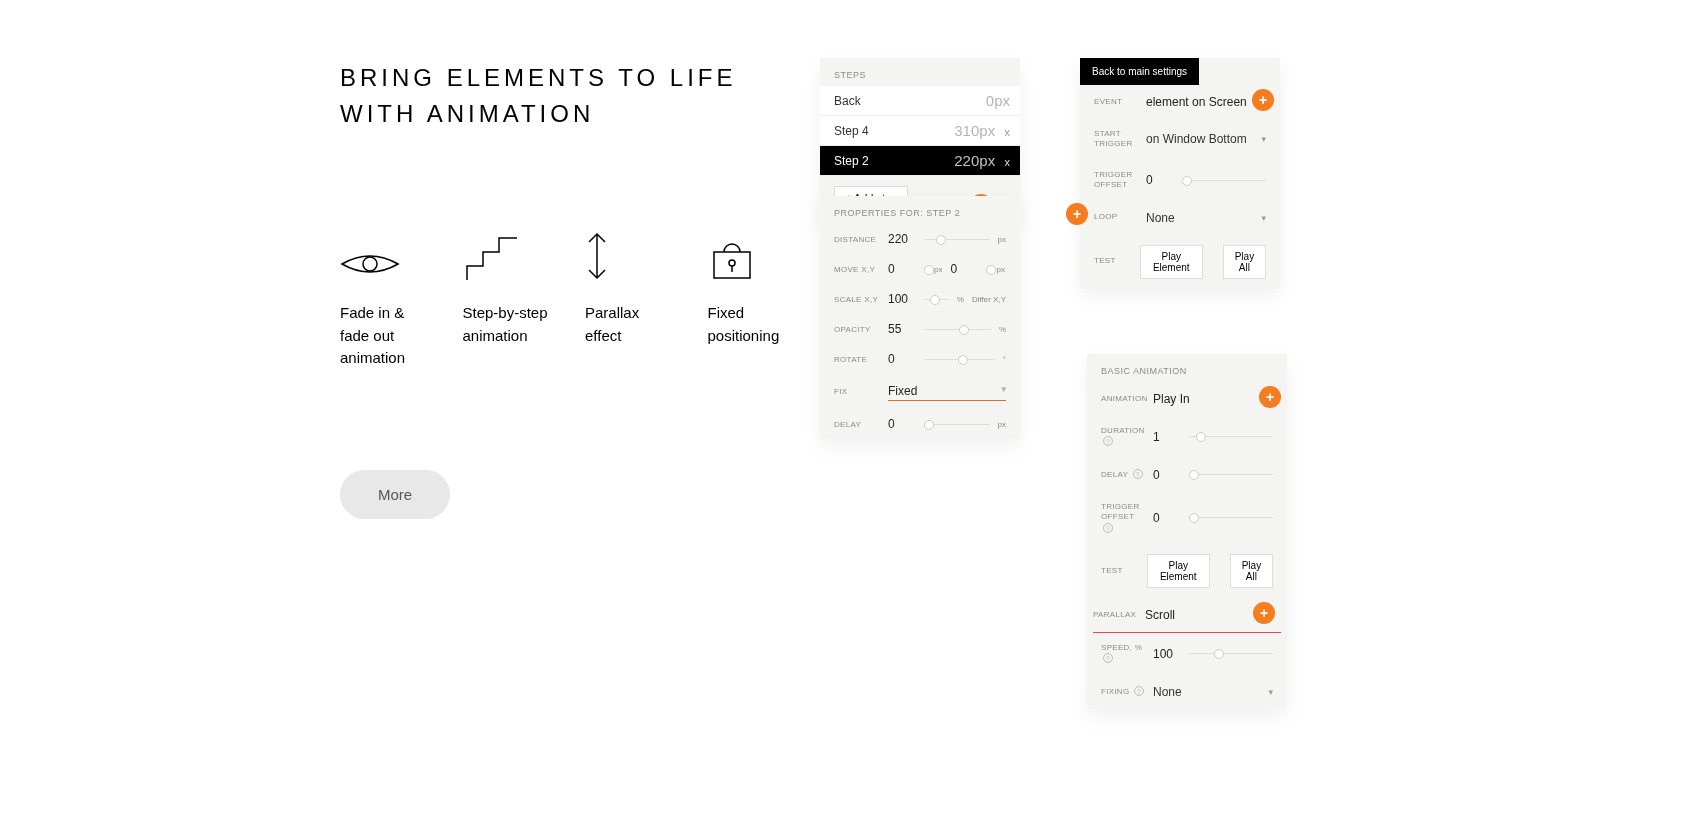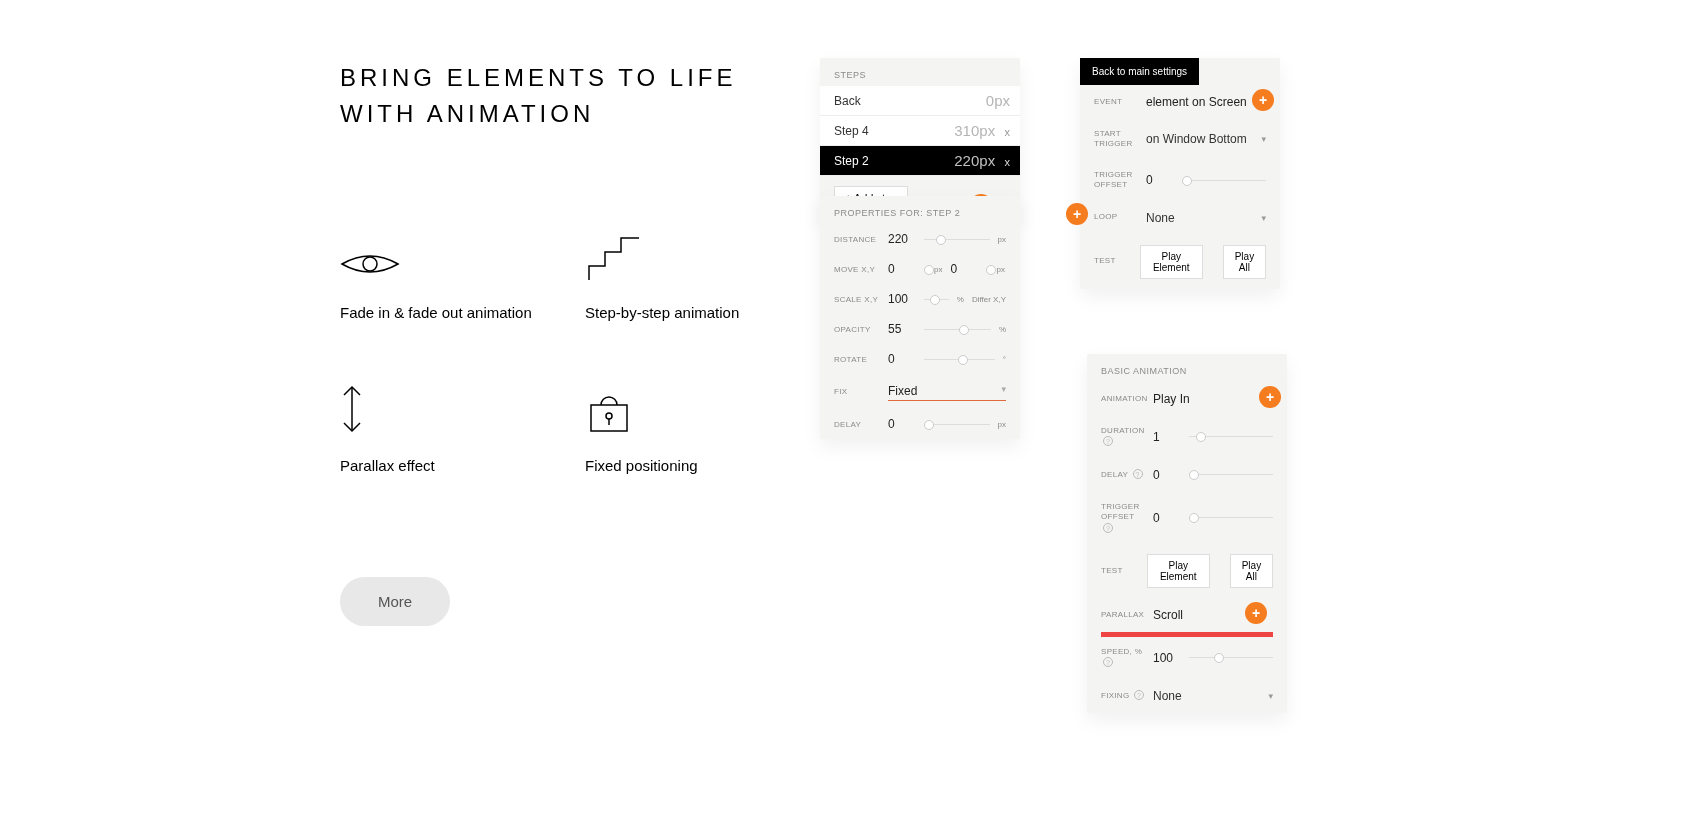--- a/index.html
+++ b/index.html
@@ -19,21 +19,21 @@
 .left-col { width: 460px; }
 h1 {
   font-size: 24px;
   font-weight: 500;
   letter-spacing: 4px;
   line-height: 1.5;
   margin-bottom: 100px;
 }
 .features {
   display: grid;
-  grid-template-columns: 1fr 1fr;
+  grid-template-columns: 1fr 1fr 1fr 1fr;
   gap: 60px 30px;
 }
 .feature { }
 .feature-icon {
   width: 70px; height: 50px;
   margin-bottom: 20px;
   display: flex; align-items: flex-end;
 }
 .feature-label {
   font-size: 15px;
@@ -449,21 +449,21 @@
     </div>
 
     <div class="ev-row">
       <span class="ev-label">TEST</span>
       <div class="test-btns">
         <button class="btn-small">Play Element</button>
         <button class="btn-small">Play All</button>
       </div>
     </div>
 
-    <div class="ev-row" style="border-bottom:5px solid #ef4444;margin:0 14px;padding-left:0;padding-right:0">
+    <div class="ev-row" style="border-bottom:1px solid #ef4444;margin:0 6px;padding-left:0;padding-right:0">
       <span class="ev-label">PARALLAX</span>
       <span class="ev-val">Scroll</span>
       <div class="orange-plus ap5">+</div>
     </div>
 
     <div class="ev-row">
       <span class="ev-label"><span>SPEED, %</span> <span class="help-ic">?</span></span>
       <span class="prop-val">100</span>
       <div class="prop-slider" style="--t:30%"></div>
     </div>

